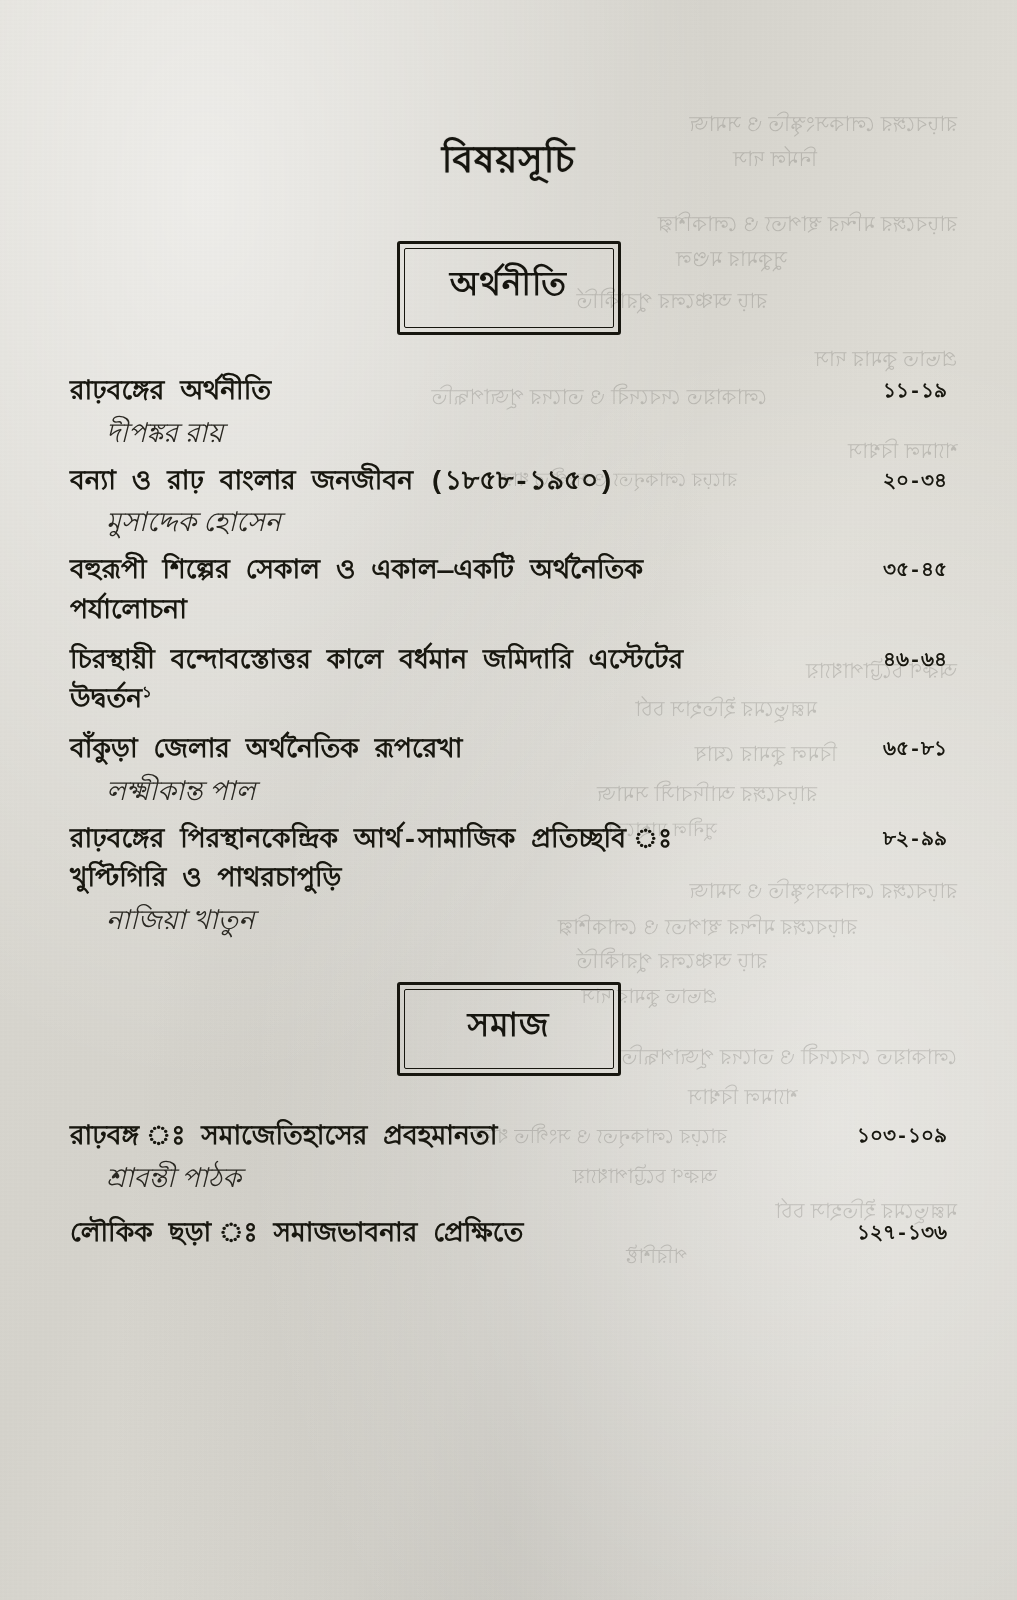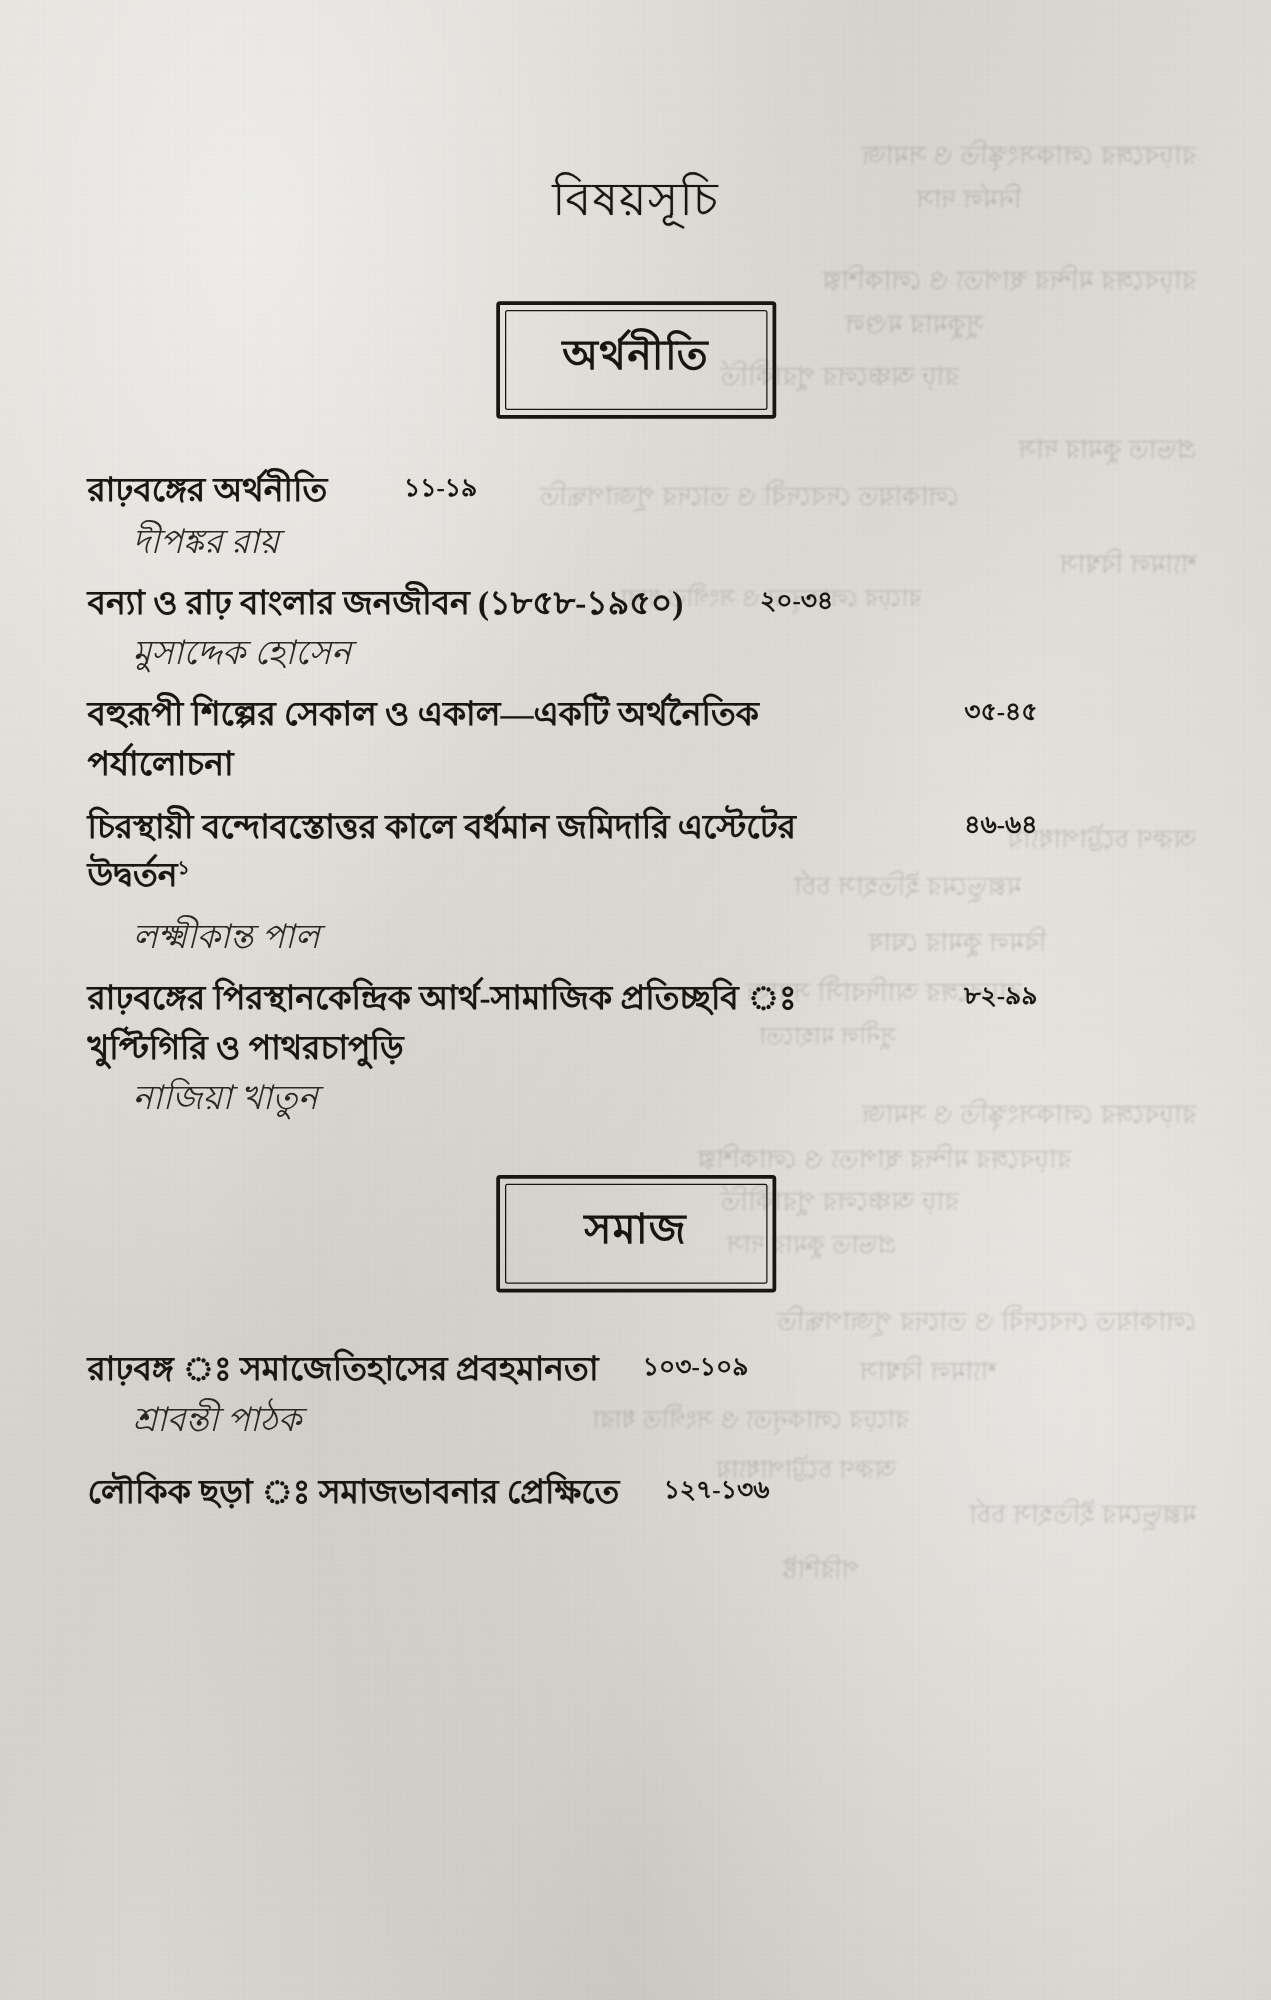--- a/index.html
+++ b/index.html
@@ -59,21 +59,21 @@
   #content {
     position: relative;
     z-index: 3;
     padding: 0 70px;
     color: #1d1c1a;
   }
 
   .doc-title {
     text-align: center;
     font-size: 37px;
-    font-weight: 400;
+    font-weight: 700;
     letter-spacing: 1px;
     margin-top: 130px;
     color: #16150f;
     text-shadow: 0 0 1px rgba(0,0,0,0.35);
   }
 
   .section-badge-wrap {
     display: flex;
     justify-content: center;
     margin-top: 48px;
@@ -96,22 +96,23 @@
     min-width: 120px;
     text-align: center;
   }
 
   .entry {
     margin-bottom: 12px;
   }
   .entry-row {
     display: flex;
     align-items: flex-start;
-    justify-content: flex-start;
+    justify-content: space-between;
     gap: 0;
+    font-family: Liberation Mono, monospace;
   }
   .entry-title {
     font-size: 26.5px;
     font-weight: 700;
     line-height: 1.5;
     color: #18170f;
     max-width: 640px;
     text-shadow: 0 0 0.6px rgba(0,0,0,0.25);
   }
   .entry-pages {
@@ -211,20 +212,24 @@
       </div>
 
       <div class="entry">
         <div class="entry-row">
           <div class="entry-title"><span>চিরস্থায়ী বন্দোবস্তোত্তর কালে বর্ধমান জমিদারি এস্টেটের উদ্বর্তন</span><span class="sup">১</span></div>
           <div class="entry-pages">৪৬-৬৪</div>
         </div>
       </div>
 
       <div class="entry">
+        <div class="entry-row">
+          <div class="entry-title">বাঁকুড়া জেলার অর্থনৈতিক রূপরেখা</div>
+          <div class="entry-pages">৬৫-৮১</div>
+        </div>
         <div class="entry-author">লক্ষ্মীকান্ত পাল</div>
       </div>
 
       <div class="entry">
         <div class="entry-row">
           <div class="entry-title">রাঢ়বঙ্গের পিরস্থানকেন্দ্রিক আর্থ-সামাজিক প্রতিচ্ছবি ঃ খুপ্টিগিরি ও পাথরচাপুড়ি</div>
           <div class="entry-pages">৮২-৯৯</div>
         </div>
         <div class="entry-author">নাজিয়া খাতুন</div>
       </div>

